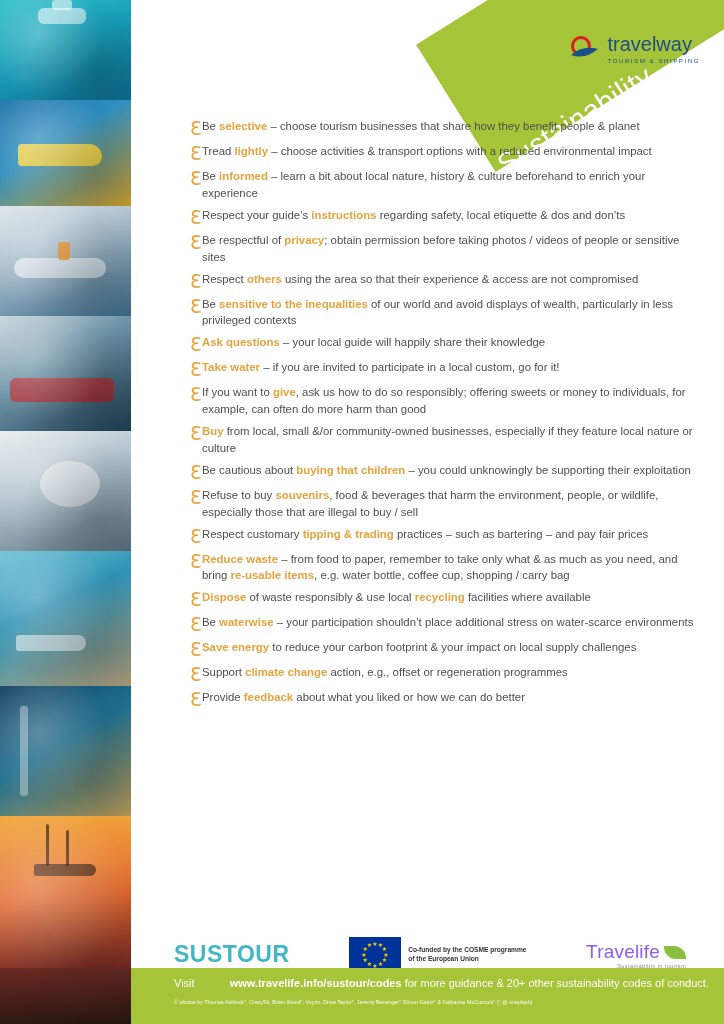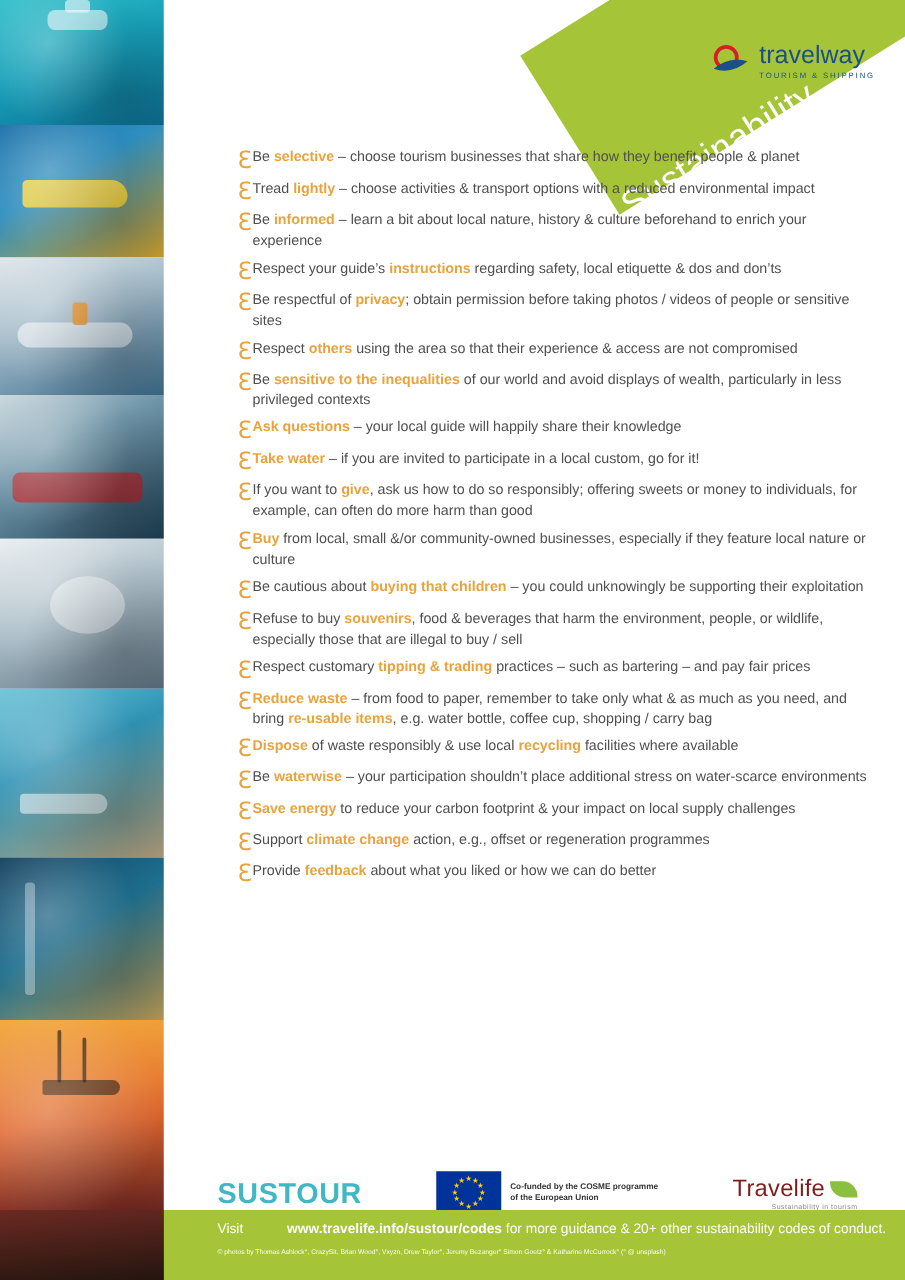--- a/index.html
+++ b/index.html
@@ -177,21 +177,21 @@
   .eu-star {
     position: absolute;
     color: #ffcc00;
     font-size: 6px;
     line-height: 1;
   }
   .eu-text { font-size: 6.6px; color: #333; line-height: 1.35; font-weight: bold; }
   .travelife { text-align: right; }
   .tl-name {
     font-size: 19px;
-    color: #7f1d1d;
+    color: #8b5cf6;
     font-weight: 400;
     letter-spacing: 0.2px;
   }
   .tl-sub { font-size: 5.6px; color: #8a8a8a; letter-spacing: 0.4px; }
   .tl-leaf {
     display: inline-block;
     width: 22px; height: 13px;
     background: #8bbf3f;
     border-radius: 0 12px 0 12px;
     margin-left: 4px;

